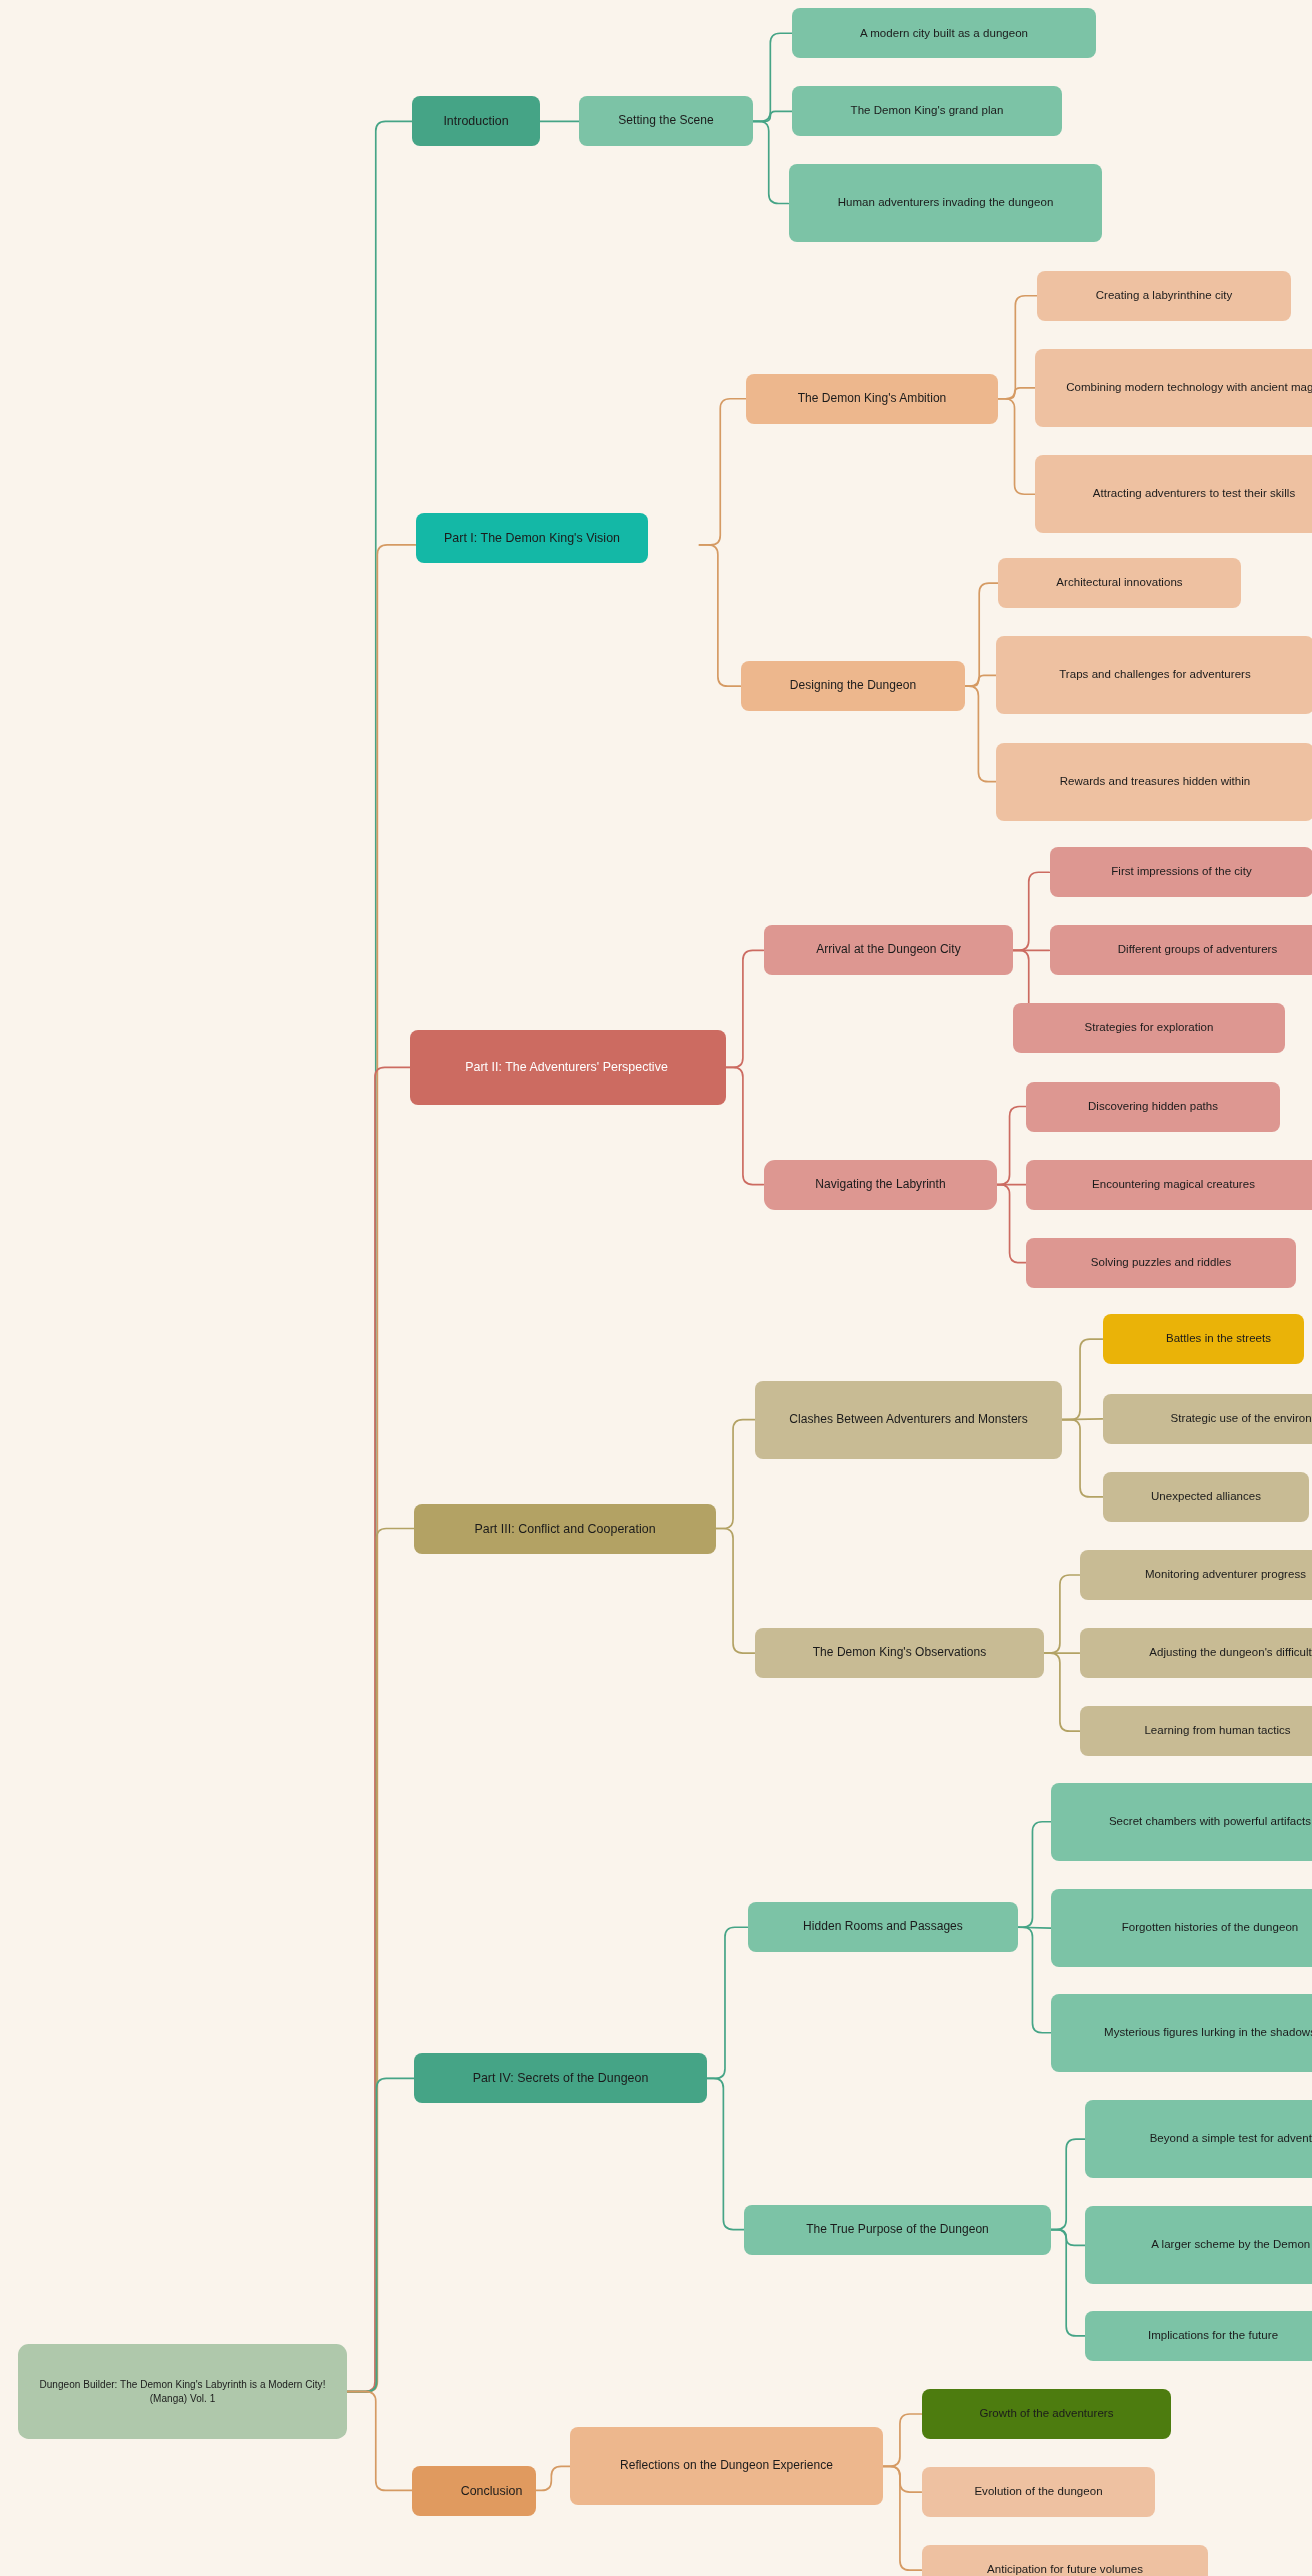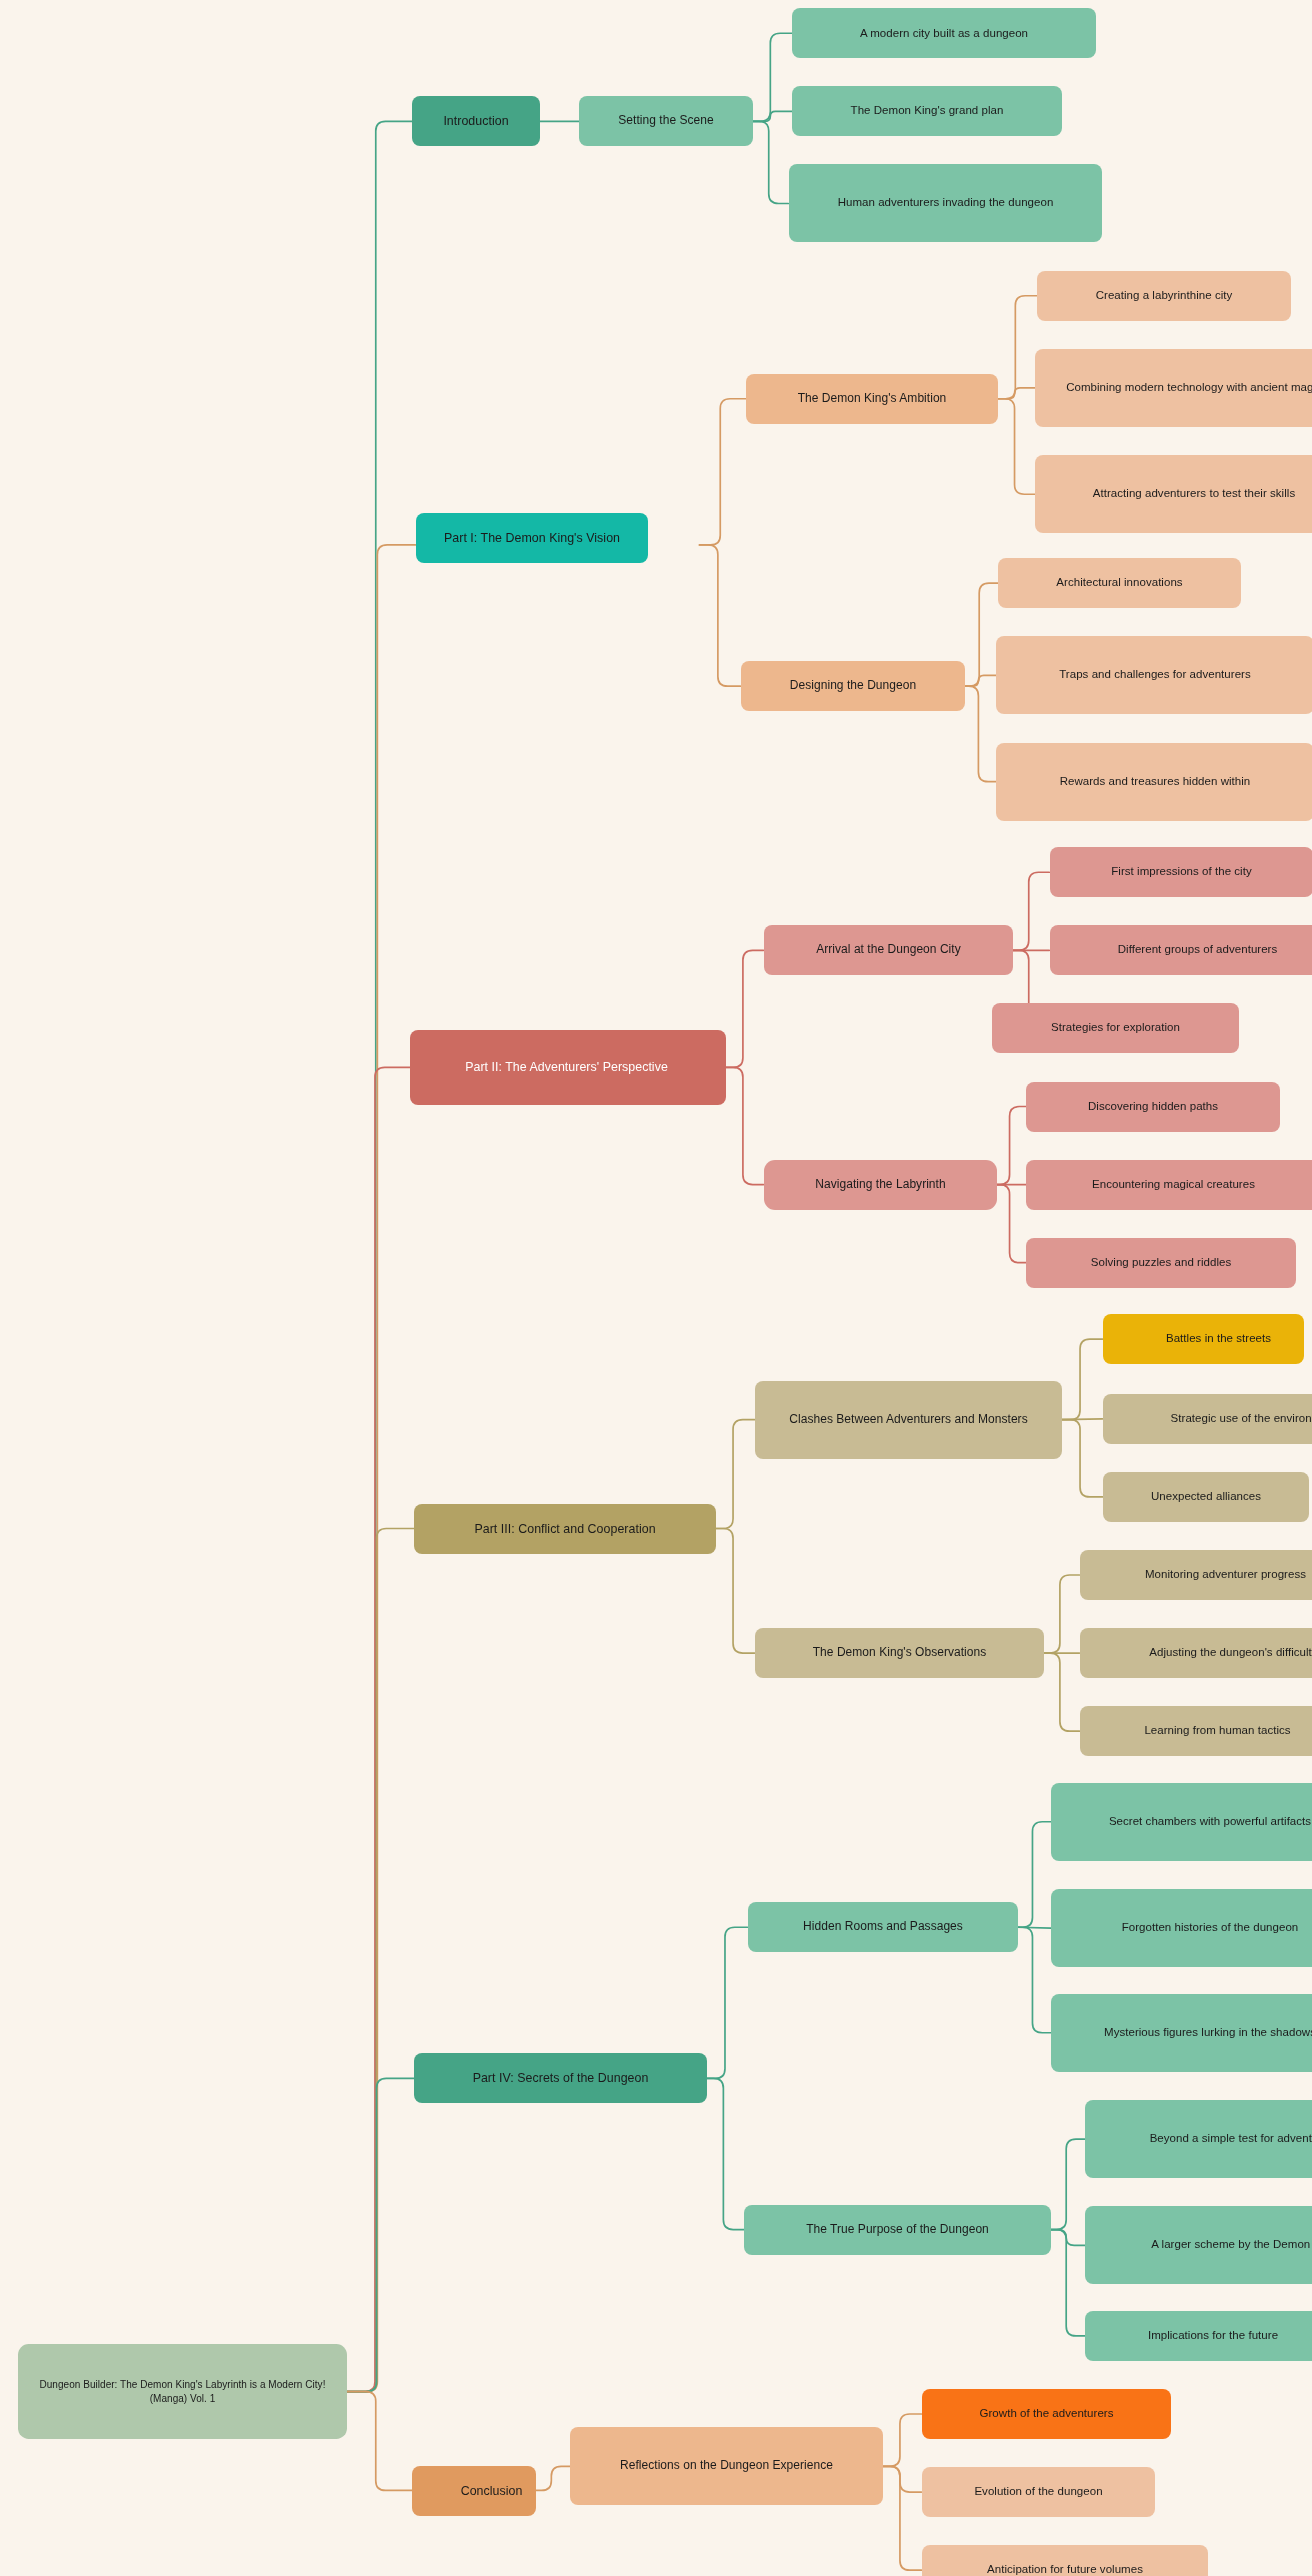--- a/index.html
+++ b/index.html
@@ -116,21 +116,21 @@
       <div class="node lvl3" style="left: 1035px; top: 349px; width: 318px; min-height: 78px; background: rgb(238, 193, 161);">Combining modern technology with ancient magic</div>
       <div class="node lvl3" style="left: 1035px; top: 455px; width: 318px; min-height: 78px; background: rgb(238, 193, 161);">Attracting adventurers to test their skills</div>
       <div class="node lvl2" style="left: 741px; top: 661px; width: 224px; min-height: 50px; background: rgb(237, 183, 141);">Designing the Dungeon</div>
       <div class="node lvl3" style="left: 998px; top: 558px; width: 243px; min-height: 50px; background: rgb(238, 193, 161);">Architectural innovations</div>
       <div class="node lvl3" style="left: 996px; top: 636px; width: 318px; min-height: 78px; background: rgb(238, 193, 161);">Traps and challenges for adventurers</div>
       <div class="node lvl3" style="left: 996px; top: 743px; width: 318px; min-height: 78px; background: rgb(238, 193, 161);">Rewards and treasures hidden within</div>
       <div class="node lvl1 white-text" style="left: 410px; top: 1030px; width: 316px; min-height: 75px; background: rgb(204, 107, 97);">Part II: The Adventurers' Perspective</div>
       <div class="node lvl2" style="left: 764px; top: 925px; width: 249px; min-height: 50px; background: rgb(221, 151, 145);">Arrival at the Dungeon City</div>
       <div class="node lvl3" style="left: 1050px; top: 847px; width: 263px; min-height: 50px; background: rgb(221, 151, 145);">First impressions of the city</div>
       <div class="node lvl3" style="left: 1050px; top: 925px; width: 295px; min-height: 50px; background: rgb(221, 151, 145);">Different groups of adventurers</div>
-      <div class="node lvl3" style="left: 992px; top: 1003px; width: 247px; min-height: 50px; background: rgb(221, 151, 145);">Strategies for exploration</div>
+      <div class="node lvl3" style="left: 1013px; top: 1003px; width: 272px; min-height: 50px; background: rgb(221, 151, 145);">Strategies for exploration</div>
       <div class="node lvl2" style="left: 764px; top: 1160px; width: 233px; min-height: 50px; background: rgb(221, 151, 145); border-radius: 11px;">Navigating the Labyrinth</div>
       <div class="node lvl3" style="left: 1026px; top: 1082px; width: 254px; min-height: 50px; background: rgb(221, 151, 145);">Discovering hidden paths</div>
       <div class="node lvl3" style="left: 1026px; top: 1160px; width: 295px; min-height: 50px; background: rgb(221, 151, 145);">Encountering magical creatures</div>
       <div class="node lvl3" style="left: 1026px; top: 1238px; width: 270px; min-height: 50px; background: rgb(221, 151, 145);">Solving puzzles and riddles</div>
       <div class="node lvl1" style="left: 414px; top: 1504px; width: 302px; min-height: 50px; background: rgb(179, 162, 100);">Part III: Conflict and Cooperation</div>
       <div class="node lvl2" style="left: 755px; top: 1381px; width: 307px; min-height: 78px; background: rgb(200, 187, 148);">Clashes Between Adventurers and Monsters</div>
       <div class="node lvl3" style="left: 1103px; top: 1314px; width: 201px; min-height: 50px; background: #eab308; padding-left: 39px;">Battles in the streets</div>
       <div class="node lvl3" style="left: 1103px; top: 1394px; width: 302px; min-height: 50px; background: rgb(200, 187, 148);">Strategic use of the environment</div>
       <div class="node lvl3" style="left: 1103px; top: 1472px; width: 206px; min-height: 50px; background: rgb(200, 187, 148);">Unexpected alliances</div>
       <div class="node lvl2" style="left: 755px; top: 1628px; width: 289px; min-height: 50px; background: rgb(200, 187, 148);">The Demon King's Observations</div>
@@ -141,18 +141,18 @@
       <div class="node lvl2" style="left: 748px; top: 1902px; width: 270px; min-height: 50px; background: rgb(124, 195, 166);">Hidden Rooms and Passages</div>
       <div class="node lvl3" style="left: 1051px; top: 1783px; width: 318px; min-height: 78px; background: rgb(124, 195, 166);">Secret chambers with powerful artifacts</div>
       <div class="node lvl3" style="left: 1051px; top: 1889px; width: 318px; min-height: 78px; background: rgb(124, 195, 166);">Forgotten histories of the dungeon</div>
       <div class="node lvl3" style="left: 1051px; top: 1994px; width: 318px; min-height: 78px; background: rgb(124, 195, 166);">Mysterious figures lurking in the shadows</div>
       <div class="node lvl2" style="left: 744px; top: 2205px; width: 307px; min-height: 50px; background: rgb(124, 195, 166);">The True Purpose of the Dungeon</div>
       <div class="node lvl3" style="left: 1085px; top: 2100px; width: 318px; min-height: 78px; background: rgb(124, 195, 166);">Beyond a simple test for adventurers</div>
       <div class="node lvl3" style="left: 1085px; top: 2206px; width: 318px; min-height: 78px; background: rgb(124, 195, 166);">A larger scheme by the Demon King</div>
       <div class="node lvl3" style="left: 1085px; top: 2311px; width: 256px; min-height: 50px; background: rgb(124, 195, 166);">Implications for the future</div>
       <div class="node lvl1" style="left: 412px; top: 2466px; width: 124px; min-height: 50px; background: rgb(224, 154, 95); padding-left: 44px;">Conclusion</div>
       <div class="node lvl2" style="left: 570px; top: 2427px; width: 313px; min-height: 78px; background: rgb(237, 183, 141);">Reflections on the Dungeon Experience</div>
-      <div class="node lvl3" style="left: 922px; top: 2389px; width: 249px; min-height: 50px; background: #f97316;">Growth of the adventurers</div>
+      <div class="node lvl3" style="left: 922px; top: 2389px; width: 249px; min-height: 50px; background: #4d7c0f;">Growth of the adventurers</div>
       <div class="node lvl3" style="left: 922px; top: 2467px; width: 233px; min-height: 50px; background: rgb(238, 193, 161);">Evolution of the dungeon</div>
       <div class="node lvl3" style="left: 922px; top: 2545px; width: 286px; min-height: 50px; background: rgb(238, 193, 161);">Anticipation for future volumes</div>
     </div>
 </div>
 
 
 </body></html>

